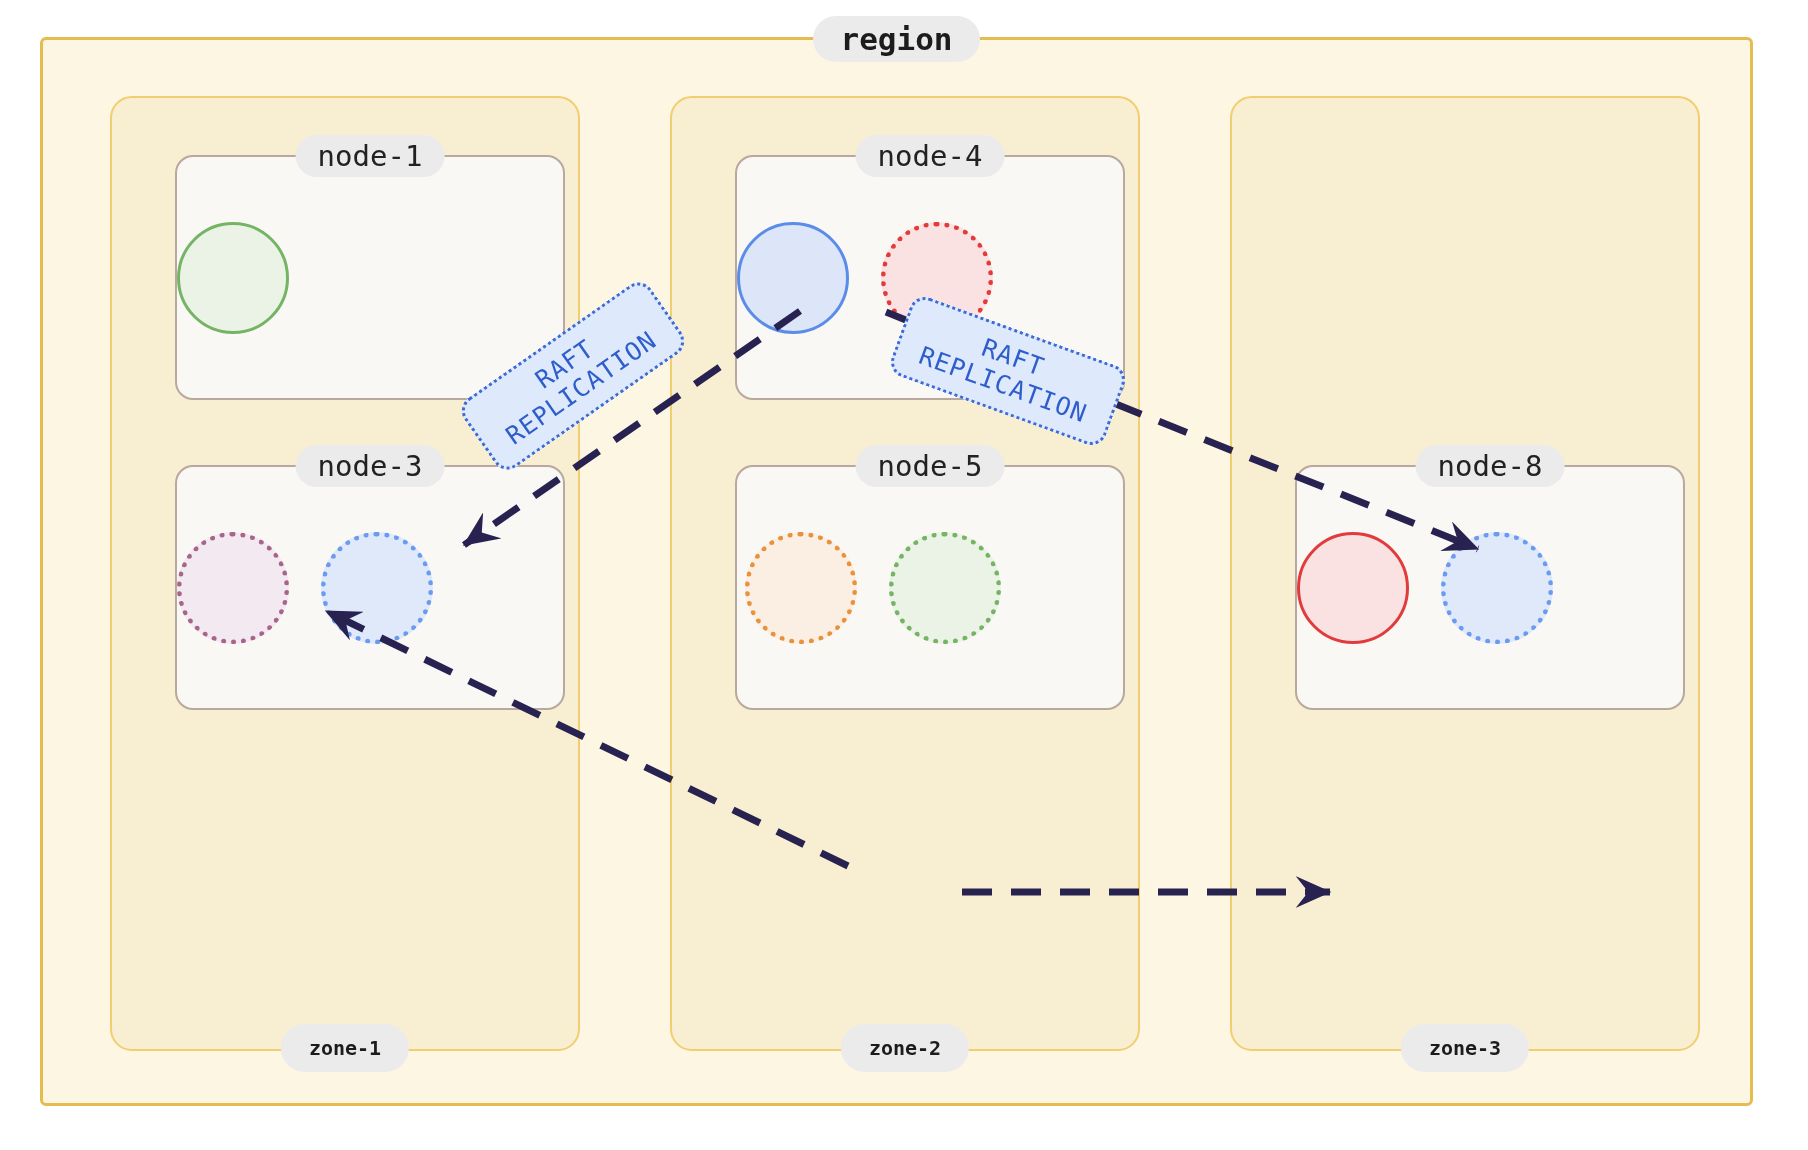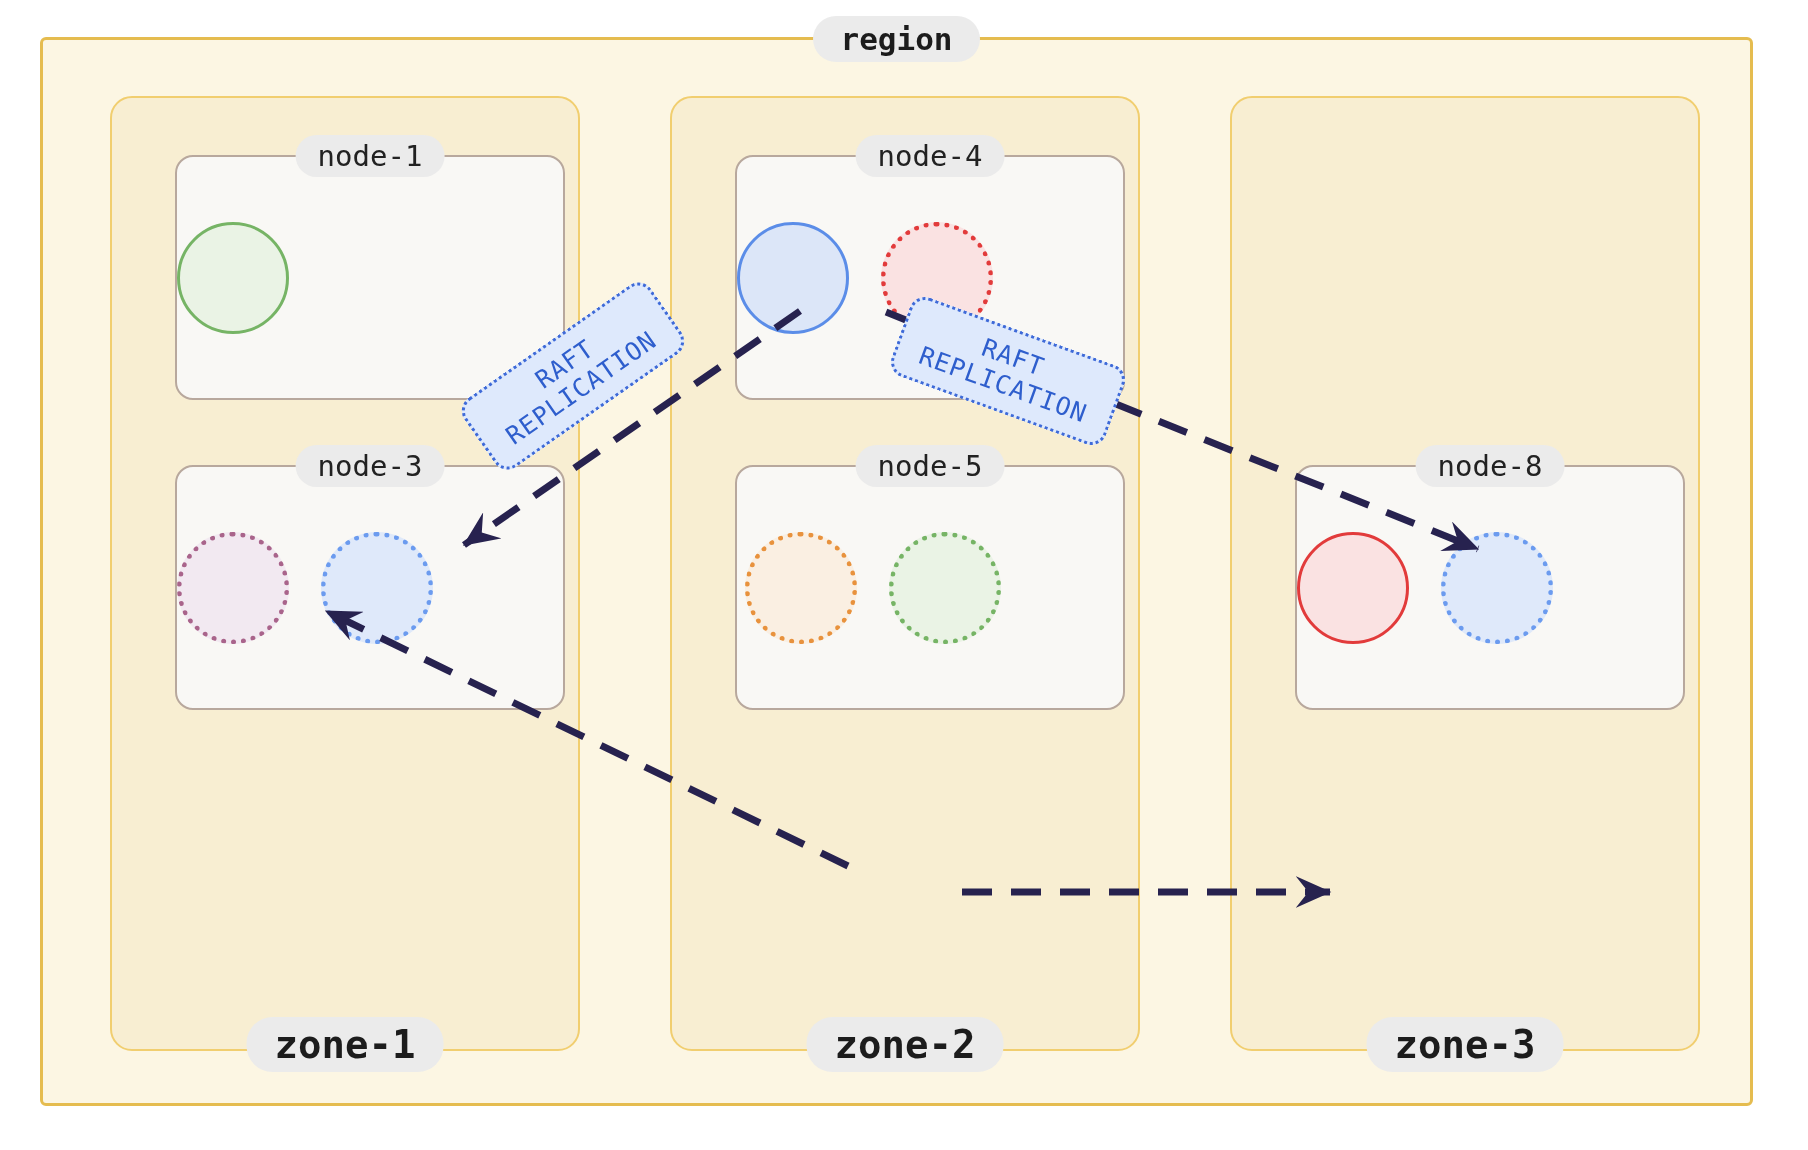--- a/index.html
+++ b/index.html
@@ -15,21 +15,21 @@
   .pill{
     position:absolute;background:var(--pill-bg,#ebebeb);color:var(--pill-text,#1c1c1c);
     border-radius:26px;white-space:nowrap;z-index:3;
   }
   .region-label{top:-24px;left:50%;transform:translateX(-50%);font-weight:bold;font-size:31px;padding:5px 28px;}
   .zone{
     position:absolute;top:56px;width:470px;height:955px;
     background:var(--zone-bg,#f8eed2);border:2px solid var(--zone-border,#f1ce6f);
     border-radius:22px;box-sizing:border-box;
   }
-  .zone-label{bottom:-23px;left:50%;transform:translateX(-50%);font-weight:bold;font-size:39px;padding:5px 28px;}
+  .zone-label{bottom:-23px;left:50%;transform:translateX(-50%);font-weight:bold;font-size:20px;padding:12px 28px;}
   .node{
     position:absolute;left:32px;width:390px;height:245px;
     background:var(--node-bg,#f9f8f5);border:2px solid var(--node-border,#b8a89d);
     border-radius:18px;box-sizing:border-box;
     display:flex;align-items:center;margin-left:31px;
   }
   .node-label{top:-22px;left:50%;transform:translateX(-50%);font-size:29px;padding:4px 22px;color:#222;}
   .replicas{display:flex;gap:32px;}
   .replica{width:112px;height:112px;border-radius:50%;box-sizing:border-box;}
   .replica.solid{border-style:solid;border-width:3px;}

